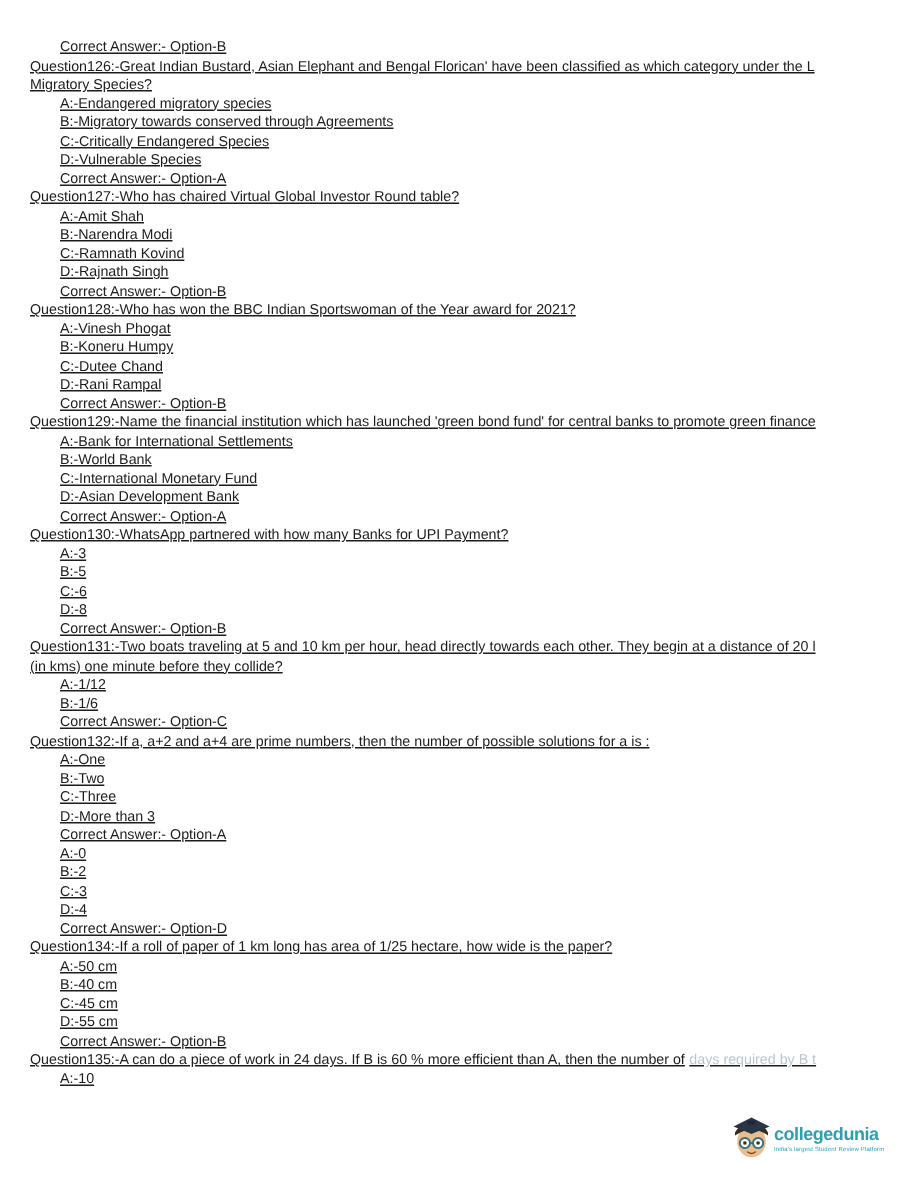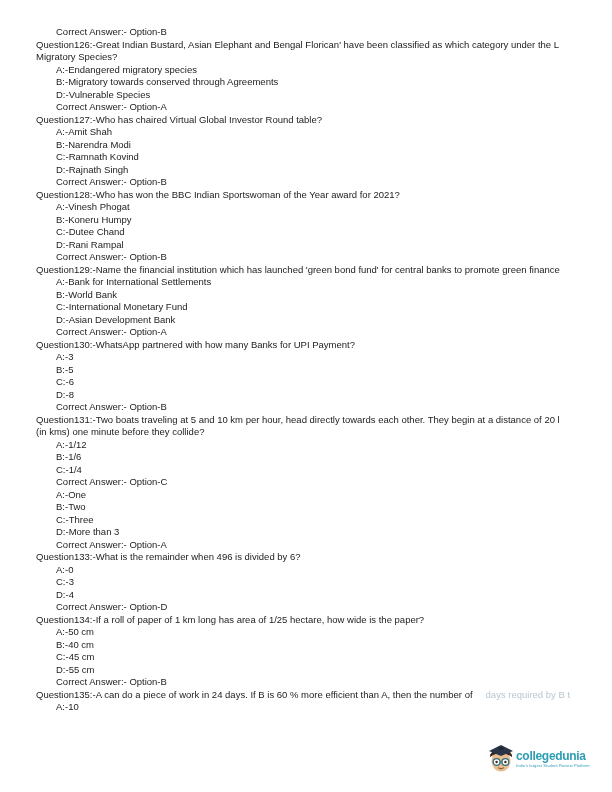--- a/index.html
+++ b/index.html
@@ -9,39 +9,40 @@
   }
   body {
     width: 612px;
     height: 792px;
     position: relative;
     overflow: hidden;
     font-family: "Liberation Sans", sans-serif;
   }
   .doc {
     position: absolute;
-    left: 36px;
+    left: 20px;
     top: 26px;
     width: 576px;
     font-size: 9.5px;
     line-height: 12.5px;
     color: #1c1c1c;
+    text-decoration: underline;
     -webkit-font-smoothing: antialiased;
   }
   .line {
     white-space: nowrap;
     height: 12.5px;
     overflow: visible;
   }
   .line.indent {
     padding-left: 20px;
   }
   .faint {
     color: #b9c6ce;
-    padding-left: 13px;
+    padding-left: 3px;
   }
   .watermark {
     position: absolute;
     left: 488px;
     top: 740px;
     width: 126px;
     display: flex;
     align-items: flex-start;
     gap: 2px;
     z-index: 5;
@@ -71,20 +72,21 @@
 </style>
 </head>
 <body>
 
 <div class="doc" id="doc-lines">
     <div class="line indent"><span>Correct Answer:- Option-B</span></div>
     <div class="line"><span>Question126:-Great Indian Bustard, Asian Elephant and Bengal Florican' have been classified as which category under the L</span></div>
     <div class="line"><span>Migratory Species?</span></div>
     <div class="line indent"><span>A:-Endangered migratory species</span></div>
     <div class="line indent"><span>B:-Migratory towards conserved through Agreements</span></div>
+    <div class="line indent"><span>C:-Critically Endangered Species</span></div>
     <div class="line indent"><span>D:-Vulnerable Species</span></div>
     <div class="line indent"><span>Correct Answer:- Option-A</span></div>
     <div class="line"><span>Question127:-Who has chaired Virtual Global Investor Round table?</span></div>
     <div class="line indent"><span>A:-Amit Shah</span></div>
     <div class="line indent"><span>B:-Narendra Modi</span></div>
     <div class="line indent"><span>C:-Ramnath Kovind</span></div>
     <div class="line indent"><span>D:-Rajnath Singh</span></div>
     <div class="line indent"><span>Correct Answer:- Option-B</span></div>
     <div class="line"><span>Question128:-Who has won the BBC Indian Sportswoman of the Year award for 2021?</span></div>
     <div class="line indent"><span>A:-Vinesh Phogat</span></div>
@@ -101,29 +103,29 @@
     <div class="line"><span>Question130:-WhatsApp partnered with how many Banks for UPI Payment?</span></div>
     <div class="line indent"><span>A:-3</span></div>
     <div class="line indent"><span>B:-5</span></div>
     <div class="line indent"><span>C:-6</span></div>
     <div class="line indent"><span>D:-8</span></div>
     <div class="line indent"><span>Correct Answer:- Option-B</span></div>
     <div class="line"><span>Question131:-Two boats traveling at 5 and 10 km per hour, head directly towards each other. They begin at a distance of 20 l</span></div>
     <div class="line"><span>(in kms) one minute before they collide?</span></div>
     <div class="line indent"><span>A:-1/12</span></div>
     <div class="line indent"><span>B:-1/6</span></div>
-    <div class="line indent"><span>C:-1/4</span></div>
     <div class="line indent"><span>Correct Answer:- Option-C</span></div>
+    <div class="line"><span>Question132:-If a, a+2 and a+4 are prime numbers, then the number of possible solutions for a is :</span></div>
     <div class="line indent"><span>A:-One</span></div>
     <div class="line indent"><span>B:-Two</span></div>
     <div class="line indent"><span>C:-Three</span></div>
     <div class="line indent"><span>D:-More than 3</span></div>
     <div class="line indent"><span>Correct Answer:- Option-A</span></div>
-    <div class="line"><span>Question133:-What is the remainder when 496 is divided by 6?</span></div>
     <div class="line indent"><span>A:-0</span></div>
+    <div class="line indent"><span>B:-2</span></div>
     <div class="line indent"><span>C:-3</span></div>
     <div class="line indent"><span>D:-4</span></div>
     <div class="line indent"><span>Correct Answer:- Option-D</span></div>
     <div class="line"><span>Question134:-If a roll of paper of 1 km long has area of 1/25 hectare, how wide is the paper?</span></div>
     <div class="line indent"><span>A:-50 cm</span></div>
     <div class="line indent"><span>B:-40 cm</span></div>
     <div class="line indent"><span>C:-45 cm</span></div>
     <div class="line indent"><span>D:-55 cm</span></div>
     <div class="line indent"><span>Correct Answer:- Option-B</span></div>
     <div class="line"><span>Question135:-A can do a piece of work in 24 days. If B is 60 % more efficient than A, then the number of</span><span class="faint">days required by B t</span></div>

